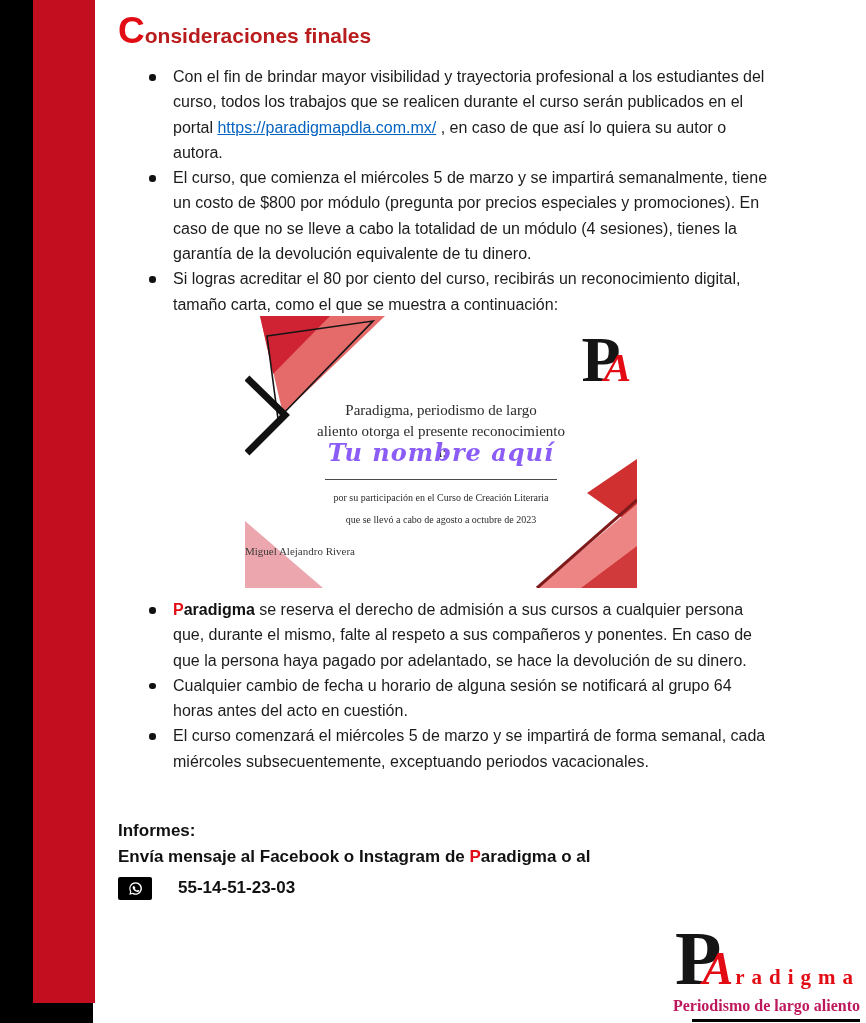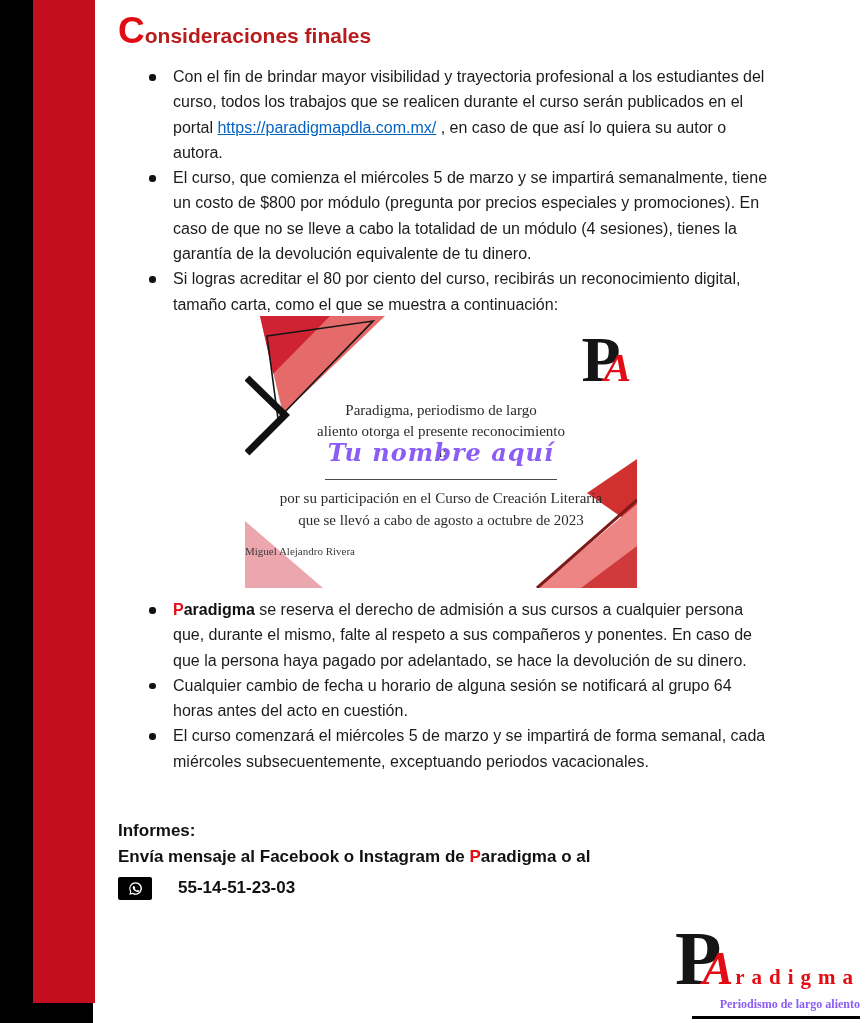--- a/index.html
+++ b/index.html
@@ -45,38 +45,38 @@
   .cert-logo{position:absolute;top:12px;right:6px;white-space:nowrap;}
   .cert-logo .cp{font-family:"Liberation Serif",serif;font-weight:bold;font-size:64px;line-height:1;color:#151515;}
   .cert-logo .ca{font-family:"Liberation Serif",serif;font-weight:bold;font-style:italic;font-size:41px;color:var(--accent-red,#d8121f);margin-left:-17px;}
   .cert-intro{position:absolute;left:0;right:0;top:60px;text-align:center;font-size:15px;line-height:21px;margin-top:24px;}
   .cert-name{
     position:absolute;left:0;right:0;top:122px;text-align:center;
     font-family:"DejaVu Serif",serif;font-style:italic;font-weight:bold;
     font-size:24px;letter-spacing:1px;color:#8b5cf6;
   }
   .cert-rule{position:absolute;left:80px;top:163px;width:232px;border-top:1.4px solid #4a4a4a;}
-  .cert-body{position:absolute;left:0;right:0;top:171px;text-align:center;font-size:15px;line-height:22px;}
+  .cert-body{position:absolute;left:0;right:0;top:171px;text-align:center;font-size:10px;line-height:22px;}
   .cert-signer{position:absolute;left:0;right:0;top:228px;text-align:left;font-size:11px;line-height:14px;color:#3a3a3a;}
 
   
   .contact{position:absolute;left:118px;top:818px;font-weight:bold;font-size:17px;line-height:26px;color:#111;}
   .contact-row{display:flex;align-items:center;gap:26px;margin-top:5px;}
   .wa-badge{
     width:34px;height:23px;background:#000;border-radius:2px;
     display:flex;align-items:center;justify-content:center;
   }
 
   
   .footer-logo{position:absolute;right:6px;top:920px;width:220px;text-align:right;}
   .footer-logo .row{white-space:nowrap;line-height:1;}
   .footer-logo .fp{font-family:"Liberation Serif",serif;font-weight:bold;font-size:76px;color:#151515;}
   .footer-logo .fa{font-family:"Liberation Serif",serif;font-weight:bold;font-style:italic;font-size:46px;color:var(--accent-red,#d8121f);margin-left:-19px;}
   .footer-logo .fletters{font-family:"Liberation Serif",serif;font-weight:bold;font-size:21px;letter-spacing:7px;color:var(--accent-red,#d8121f);margin-left:2px;}
-  .footer-logo .tagline{font-family:"Liberation Serif",serif;font-weight:bold;font-size:12px;color:#8b5cf6;margin-top:1px;}
+  .footer-logo .tagline{font-family:"Liberation Serif",serif;font-weight:bold;font-size:16px;color:#be185d;margin-top:1px;}
   .footer-logo .underline{height:3px;background:#000;width:168px;margin:4px 0 0 auto;}
 </style>
 </head>
 <body>
 
 <div class="edge-black"></div>
 <div class="edge-red"></div>
 <div class="corner-black"></div>
 
 <div class="title">

